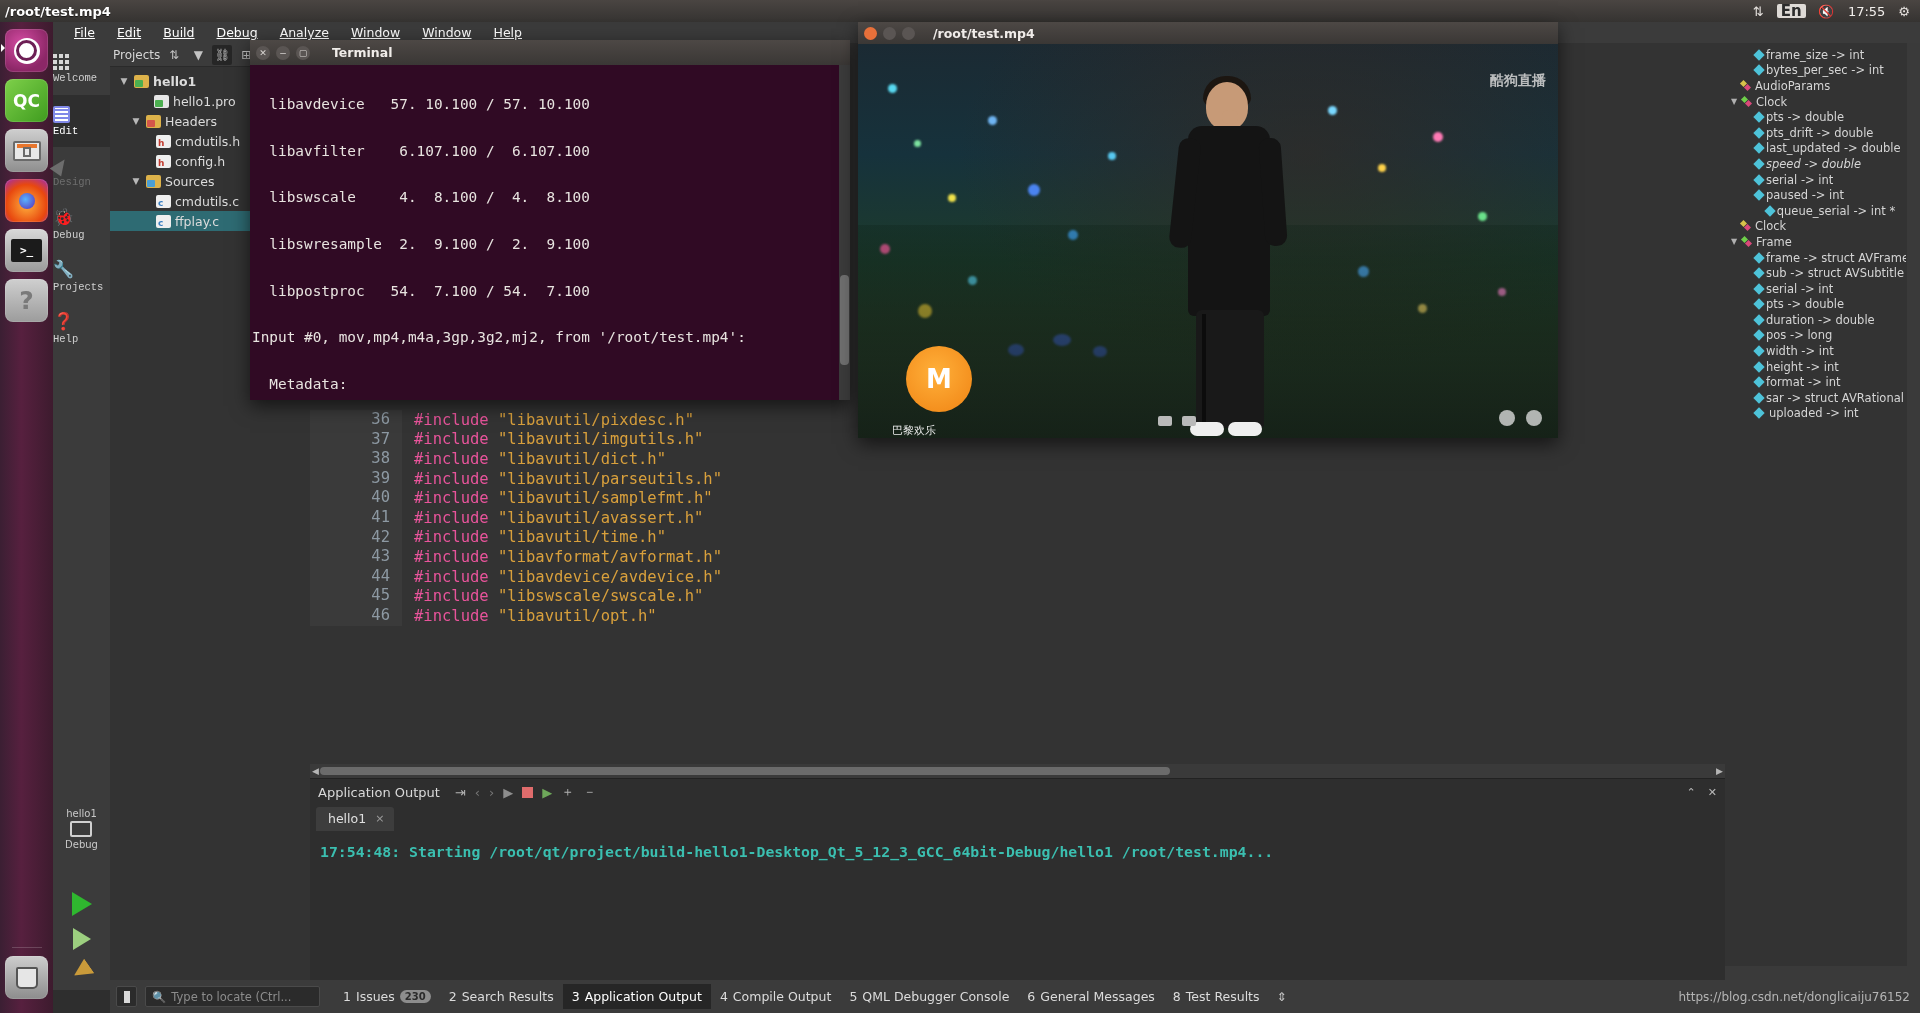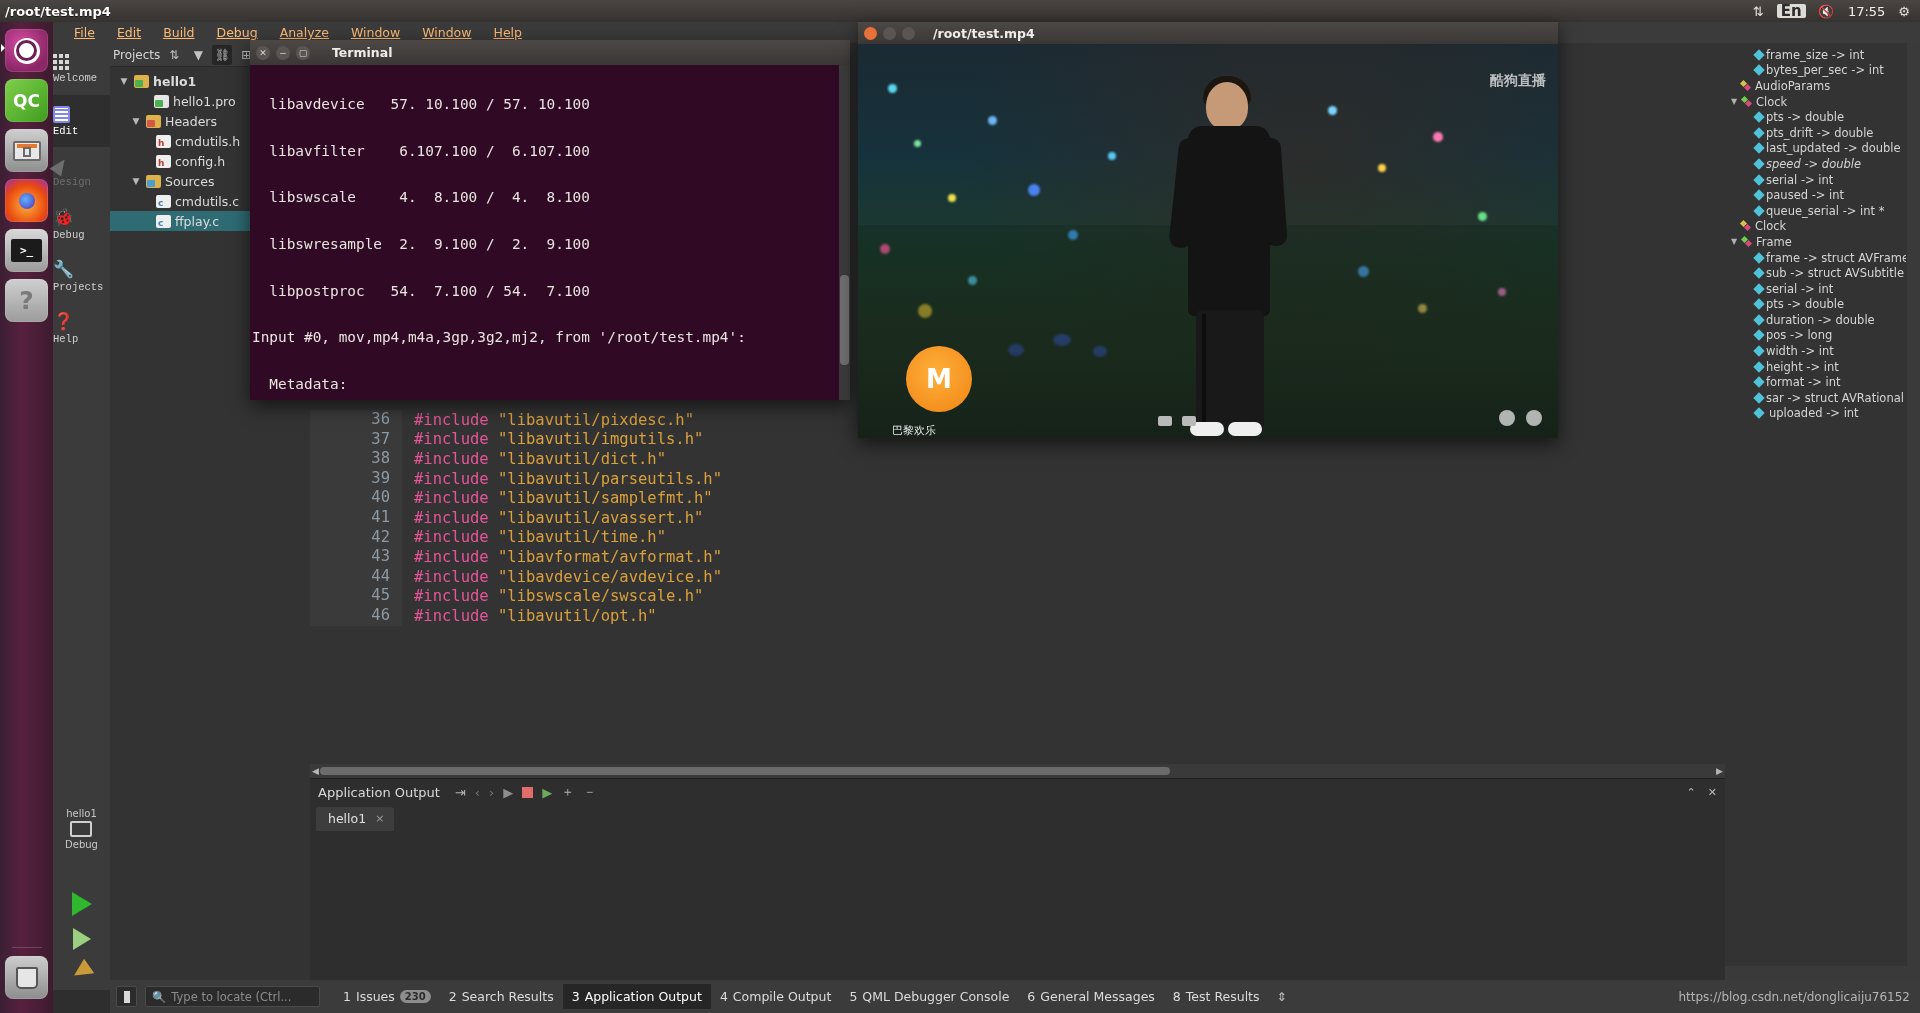--- a/index.html
+++ b/index.html
@@ -63,21 +63,21 @@
   .launcher-sep { width: 30px; height:1px; background: rgba(255,255,255,.18); margin: 8px auto; }
   .li-trash { background: linear-gradient(to bottom,#cdcdcd,#8d8d8d); }
   .li-trash .can{width:22px;height:22px;background:#e6e6e6;border:2px solid #555;border-radius:2px 2px 5px 5px;}
   .launcher-bottom { position:absolute; bottom: 14px; left: 0; width: 53px; }
   .pip { position:absolute; left:1px; width:0;height:0;border-top:4px solid transparent;border-bottom:4px solid transparent;border-left:4px solid #fff;}
 
   
   .qtc { position:absolute; left: 53px; top: 22px; width: 1867px; height: 991px; background:#2e2e2e; }
 
   .menubar { height: 21px; background:#3b3b3b; display:flex; align-items:center; padding-left:10px; gap:0px; }
-  .menubar .m { color:#fdba74; font-size:12.5px; padding: 2px 11px; }
+  .menubar .m { color:#ffffff; font-size:12.5px; padding: 2px 11px; }
   .menubar .m u { text-decoration: underline; }
 
   
   .modebar { position:absolute; left:0; top:21px; width: 57px; height: 947px; background:#3b3b3b; }
   .mode { height: 52px; display:flex; flex-direction:column; align-items:flex-start; justify-content:center; gap:2px; color:#cfcfcf; font-size:10.5px;font-family:Liberation Mono, monospace; }
   .mode.active { background:#2e2e2e; color:#fff; }
   .mode.disabled { color:#6d6d6d; }
   .mode .glyph { font-size:17px; line-height:17px; }
   .grid-ico { display:grid; grid-template-columns:repeat(3,4px); grid-gap:2px; }
   .grid-ico i { width:4px;height:4px;background:#d6d6d6;display:block; }
@@ -440,20 +440,21 @@
           <span>⌃</span>
           <span>✕</span>
         </span>
       </div>
       <div class="out-tabs">
         <div class="out-tab">
           <span>hello1</span>
           <span class="x">×</span>
         </div>
       </div>
+      <div class="out-body">17:54:48: Starting /root/qt/project/build-hello1-Desktop_Qt_5_12_3_GCC_64bit-Debug/hello1 /root/test.mp4...</div>
     </div>
 
     <div class="structpane">
       <div style="position:absolute;left:4px;right:14px;top:4px;bottom:16px;overflow:hidden;">
         <div class="srow" style="padding-left:26px;">
             <span class="diamond"></span>
             <span>frame_size -&gt; int</span>
           </div>
         <div class="srow" style="padding-left:26px;">
             <span class="diamond"></span>
@@ -491,21 +492,21 @@
             <span>speed -&gt; double</span>
           </div>
         <div class="srow" style="padding-left:26px;">
             <span class="diamond"></span>
             <span>serial -&gt; int</span>
           </div>
         <div class="srow" style="padding-left:26px;">
             <span class="diamond"></span>
             <span>paused -&gt; int</span>
           </div>
-        <div class="srow" style="padding-left:26px;">
+        <div class="srow" style="padding-left:26px;justify-content:center;">
             <span class="diamond"></span>
             <span>queue_serial -&gt; int *</span>
           </div>
         <div class="srow" style="padding-left:12px;">
             <span class="classico">
               <span class="a"></span>
               <span class="b"></span>
             </span>
             <span>Clock</span>
           </div>

